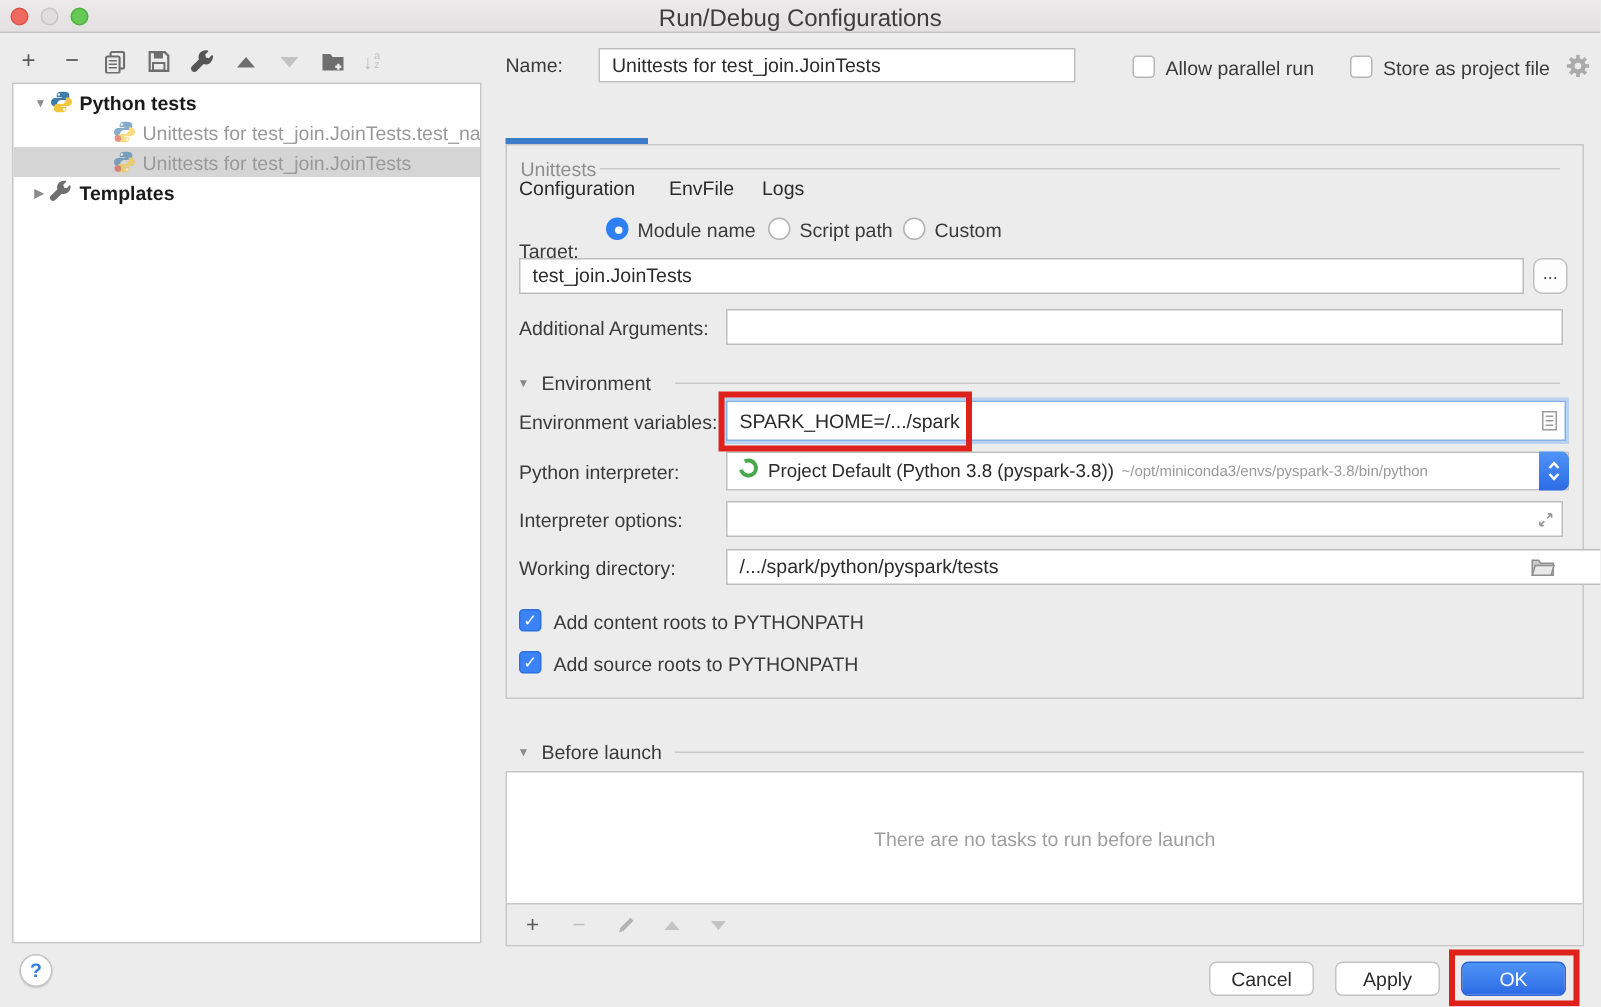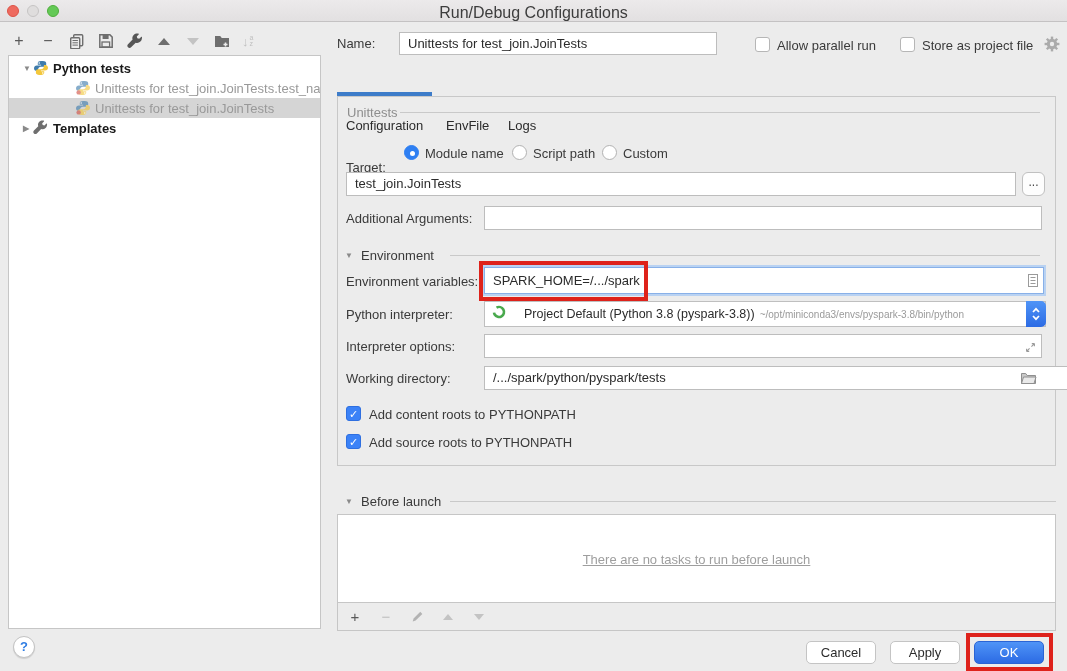--- a/index.html
+++ b/index.html
@@ -74,33 +74,33 @@
             border:1px solid #c0c0c0; border-radius:6px; font-size:12px; color:#444;
             text-align:center; line-height:18px; }
 
   .envfield { position:absolute; left:484px; top:267px; width:560px; height:27px; background:#fff;
       border:1px solid #88b0e8; box-shadow:0 0 0 2px #b9d2f2; font-size:13px; color:#2b2b2b;
       line-height:25px; padding:0 8px; }
   .fieldicon { position:absolute; }
 
   .combo { position:absolute; left:484px; top:301px; width:562px; height:26px; background:#fff;
       border:1px solid #bfbfbf; display:flex; align-items:center; overflow:hidden; }
-  .combo .val { font-size:12.5px; color:#2b2b2b; margin-left:18px; white-space:nowrap; }
+  .combo .val { font-size:12.5px; color:#2b2b2b; margin-left:6px; white-space:nowrap; }
   .combo .path { font-size:10px; color:#9a9a9a; margin-left:5px; white-space:nowrap; }
   .stepper { position:absolute; left:1026px; top:301px; width:20px; height:26px;
       background:linear-gradient(#4f94f7,#2c6be4); border-radius:0 5px 5px 0;
       display:flex; align-items:center; justify-content:center; }
 
   .redbox { position:absolute; border:4px solid #de221b; pointer-events:none; z-index:50; }
 
   
   .bl-box { position:absolute; left:337px; top:514px; width:719px; height:117px;
             border:1px solid #c6c6c6; background:#fff; }
   .bl-empty { position:absolute; left:0; top:0; width:100%; height:88px; display:flex;
-              align-items:center; justify-content:center; font-size:13px; color:#9e9e9e;text-decoration:underline; }
+              align-items:center; justify-content:center; font-size:13px; color:#9e9e9e; }
   .bl-tools { position:absolute; left:0; bottom:0; width:100%; height:28px; background:#ececec;
               border-top:1px solid #c6c6c6; display:flex; align-items:center; gap:13px; padding-left:8px; }
   .bl-tools .tbi { font-size:15px; }
 
   
   .helpbtn { position:absolute; left:13px; top:636px; width:22px; height:22px; border-radius:50%;
       background:#fff; border:1px solid #c3c3c3; color:#2f7de3; font-weight:bold; font-size:13px;
       text-align:center; line-height:20px; box-shadow:0 1px 1px rgba(0,0,0,.12); }
   .btn { position:absolute; top:641px; width:70px; height:23px; border-radius:5px; background:#fff;
       border:1px solid #c4c4c4; font-size:13px; color:#2b2b2b; text-align:center; line-height:21px; }

